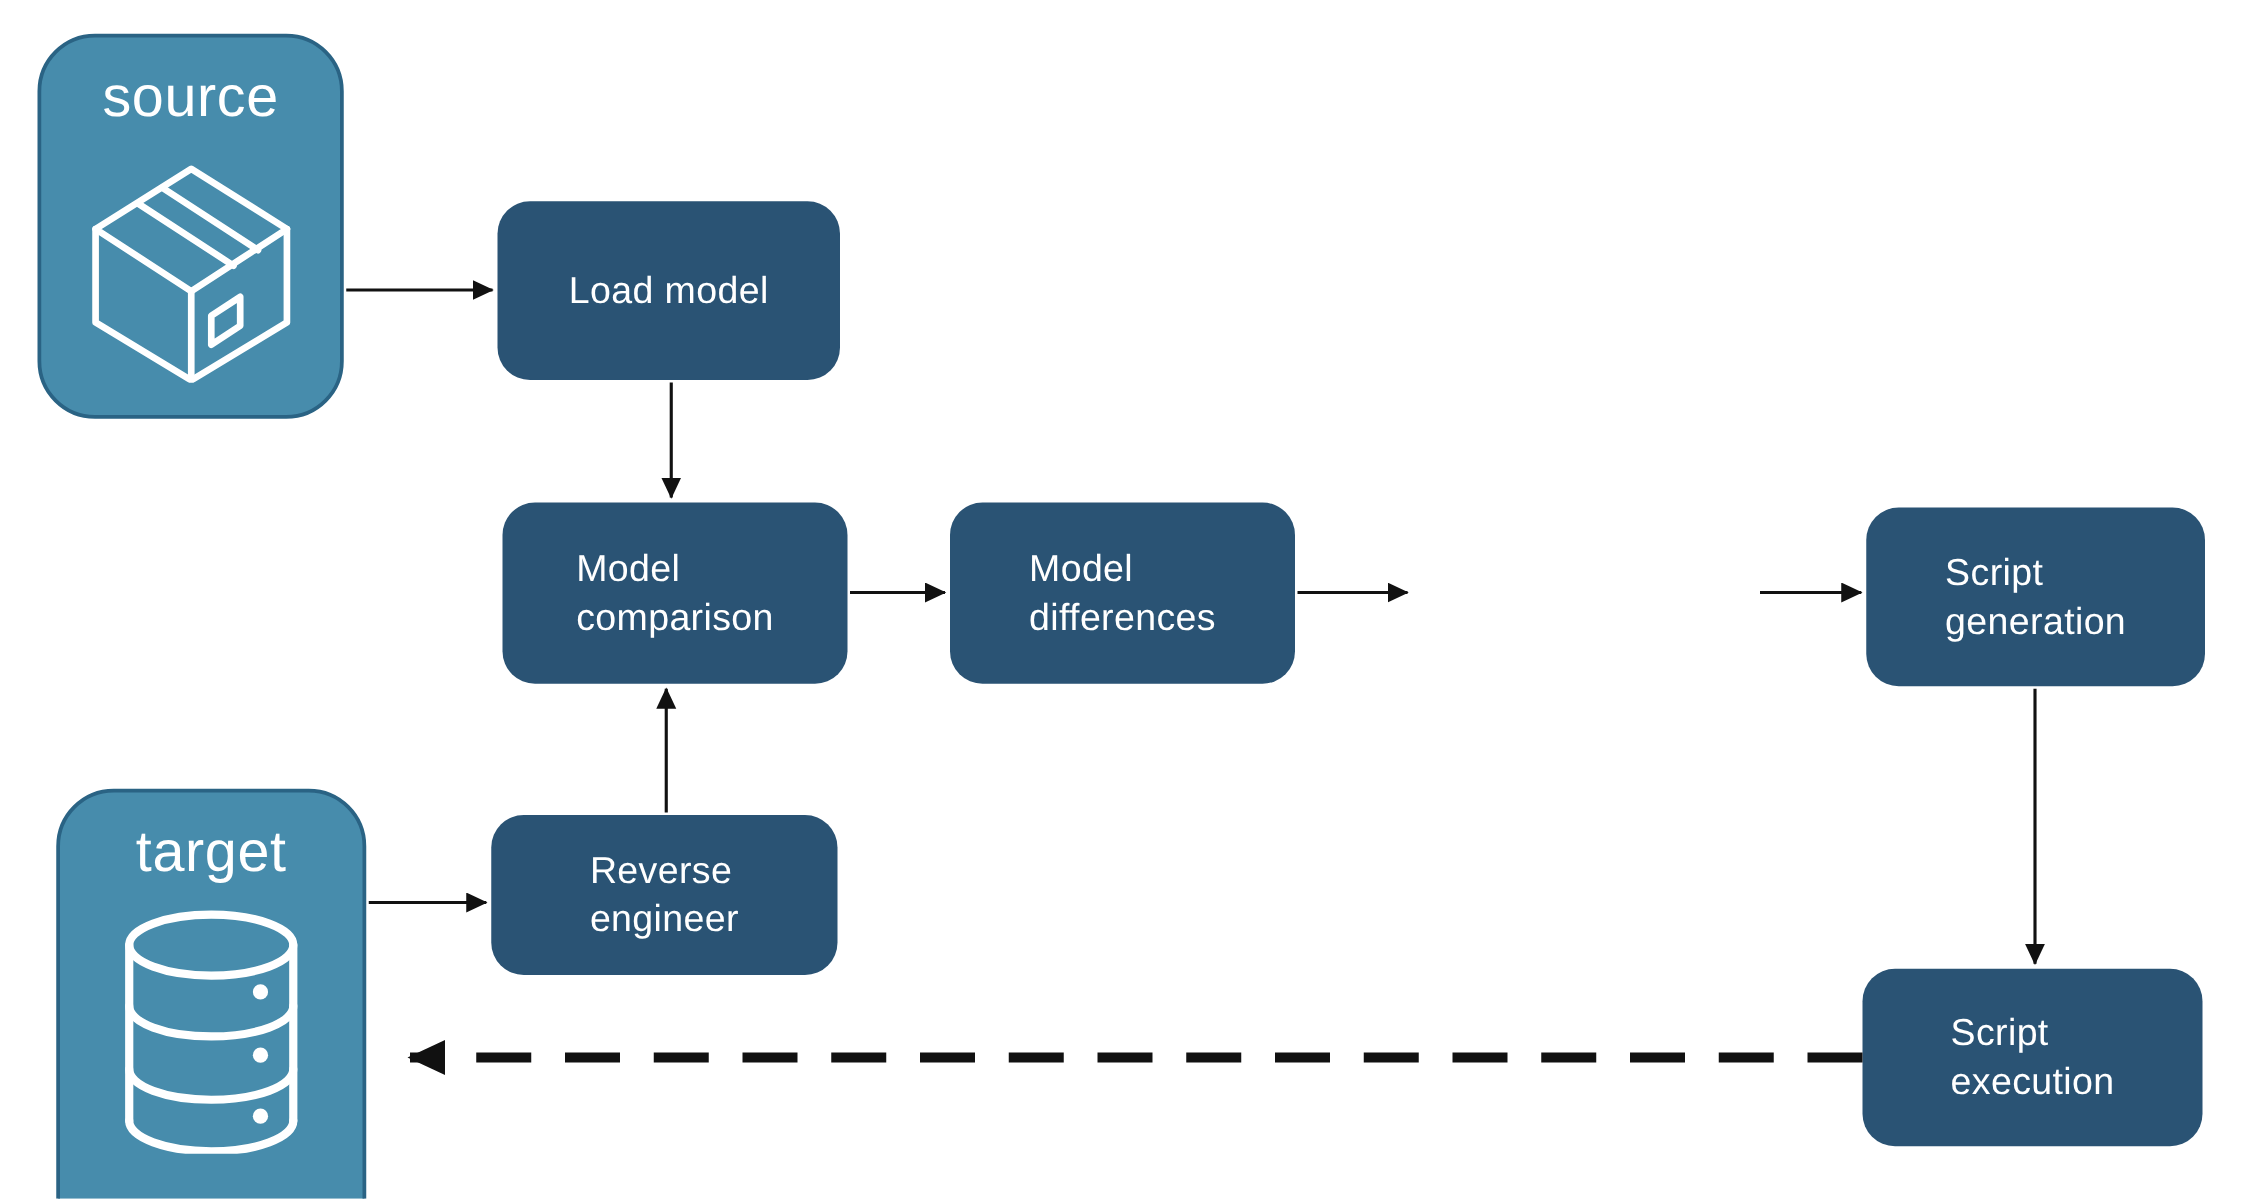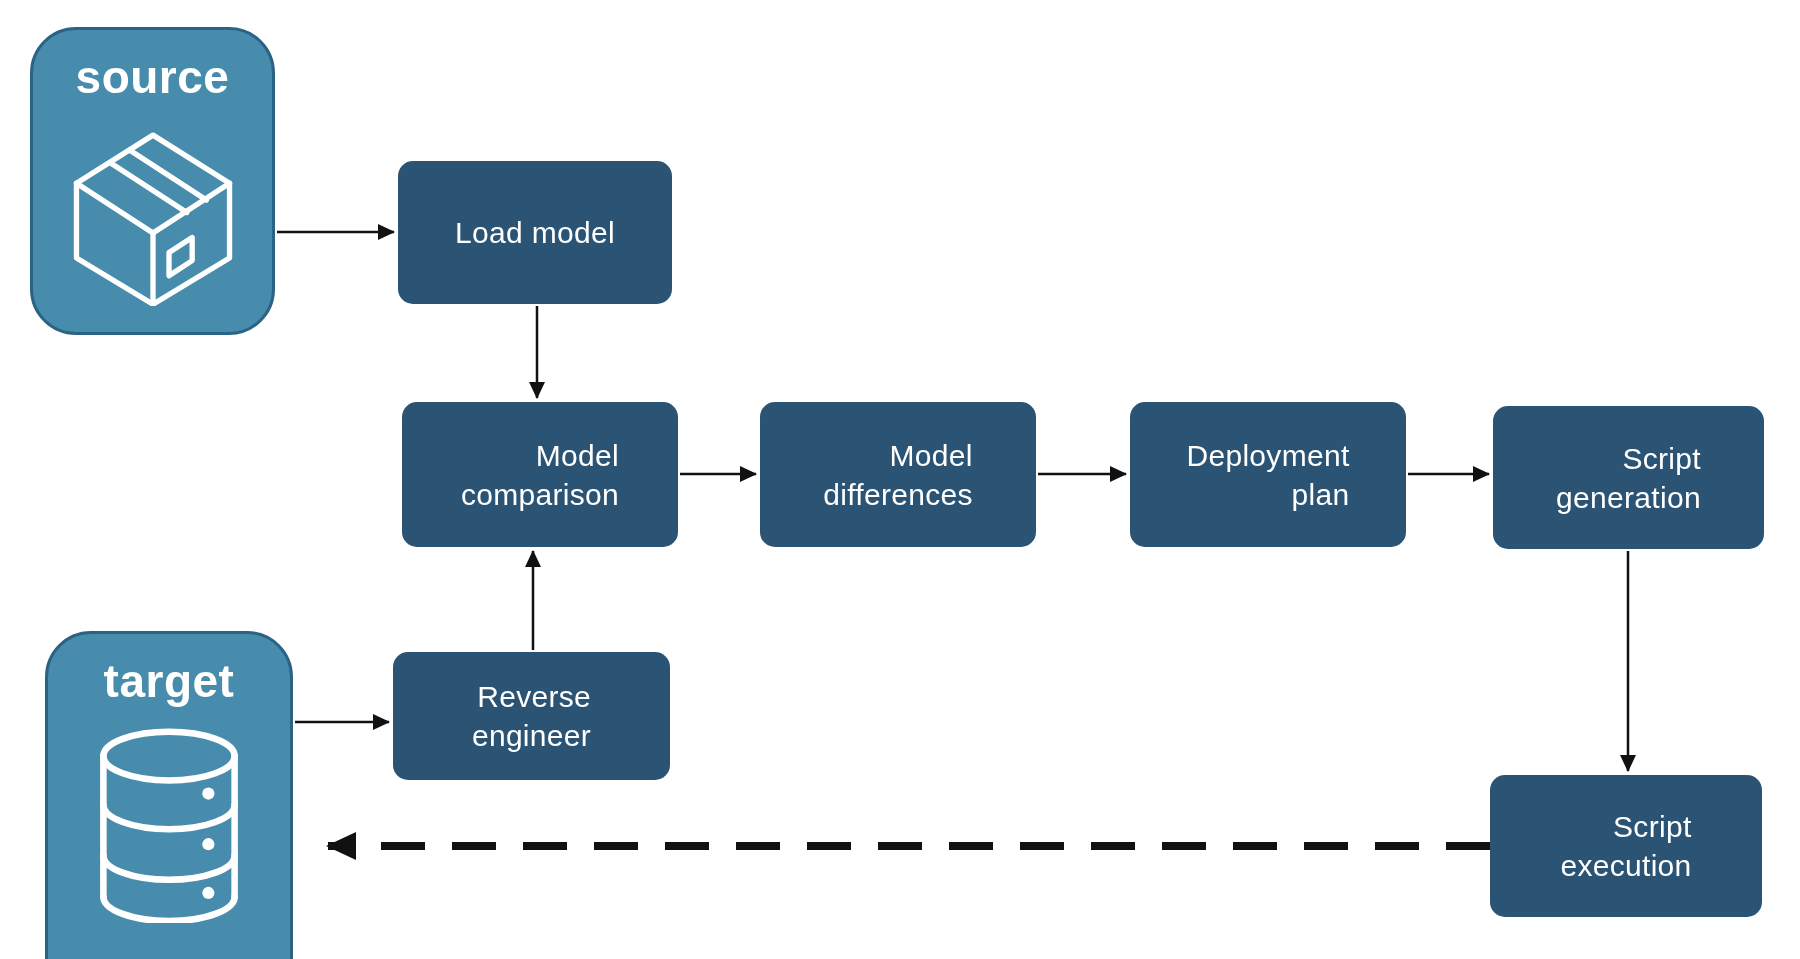--- a/index.html
+++ b/index.html
@@ -7,43 +7,43 @@
     position:relative;
     width:1800px; height:959px;
     background:#ffffff;
     font-family:"Liberation Sans", sans-serif;
     overflow:hidden;
   }
   
   .node {
     position:absolute;
     background:#2A5374;
-    border-radius:15px;
+    border-radius:26px;
     display:flex; align-items:center; justify-content:center;
-    text-align:right;
+    text-align:left;
   }
   .node-label {
     color:#ffffff;
     font-size:30px;
     line-height:39px;
     letter-spacing:0.3px;
     white-space:pre-line;
   }
   
   .endpoint {
     position:absolute;
     background:#478CAC;
     border:3px solid #2A6384;
     border-radius:46px;
     box-sizing:border-box;
     display:flex; flex-direction:column; align-items:center;
   }
   .ep-label {
     color:#ffffff;
-    font-weight:bold;
+    font-weight:normal;
     font-size:46px;
     letter-spacing:0.5px;
     margin-top:20px;
   }
   .ep-icon { display:block; }
   .ep-icon.package { margin-top:24px; }
   .ep-icon.database { margin-top:18px; }
   
   .arrows {
     position:absolute; left:0; top:0;
@@ -90,24 +90,20 @@
   <div class="node" style="left:402px; top:402px; width:276px; height:145px;">
     <span class="node-label">Model
 comparison</span>
   </div>
 
   <div class="node" style="left:760px; top:402px; width:276px; height:145px;">
     <span class="node-label">Model
 differences</span>
   </div>
 
-  <div class="node" style="left:1130px; top:402px; width:276px; height:145px;">
-    <span class="node-label">Deployment
-plan</span>
-  </div>
 
   <div class="node" style="left:1493px; top:406px; width:271px; height:143px;">
     <span class="node-label">Script
 generation</span>
   </div>
 
   <div class="node" style="left:393px; top:652px; width:277px; height:128px;">
     <span class="node-label">Reverse
 engineer</span>
   </div>

